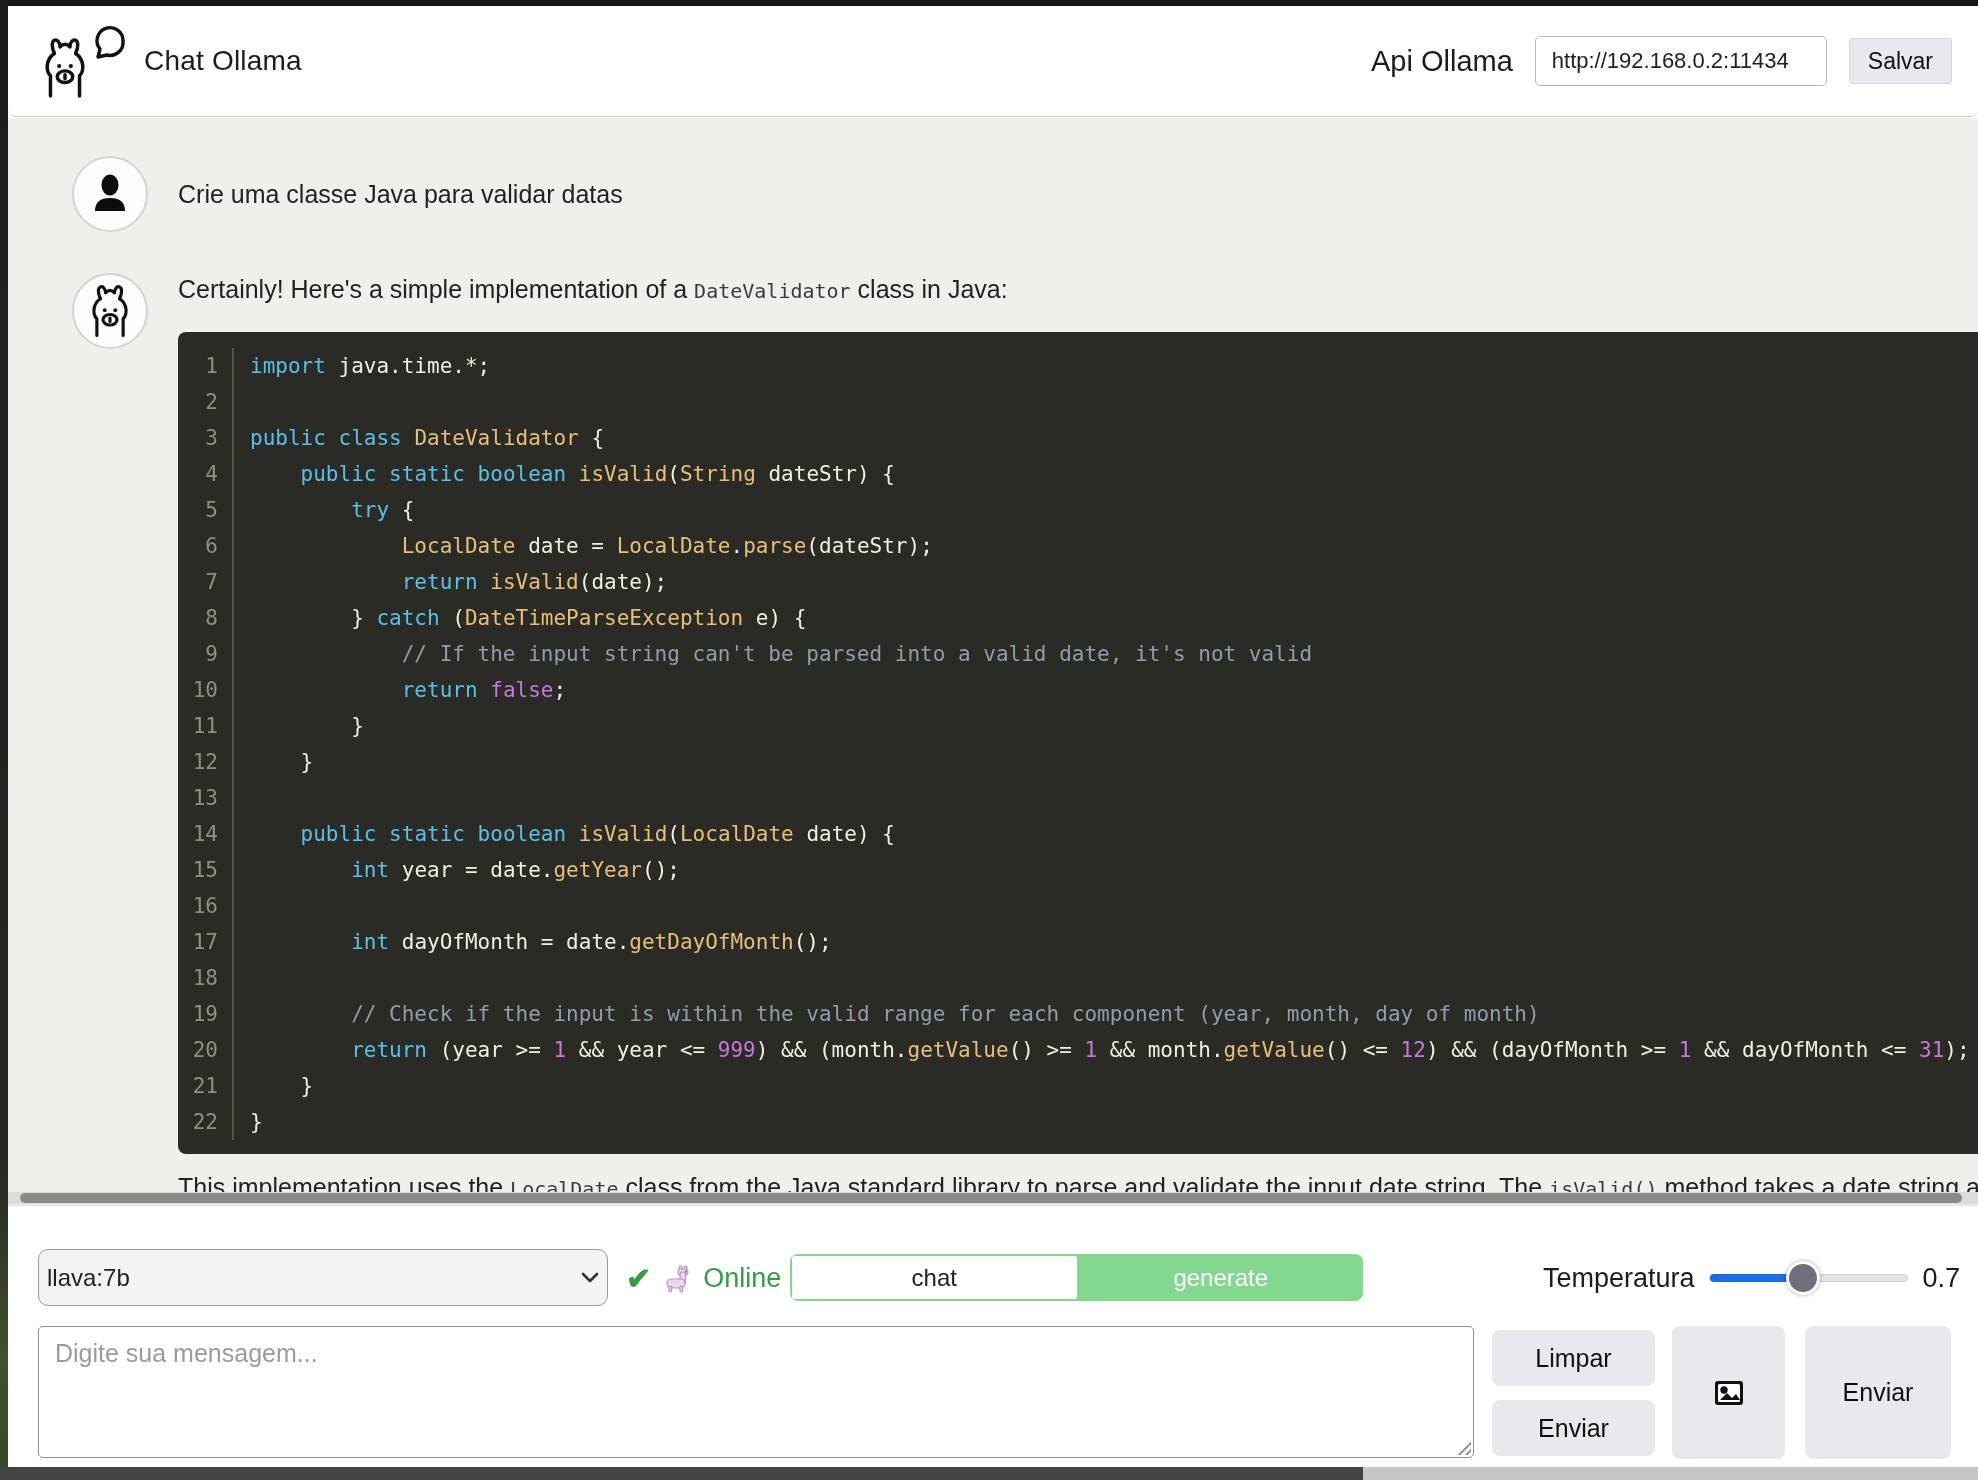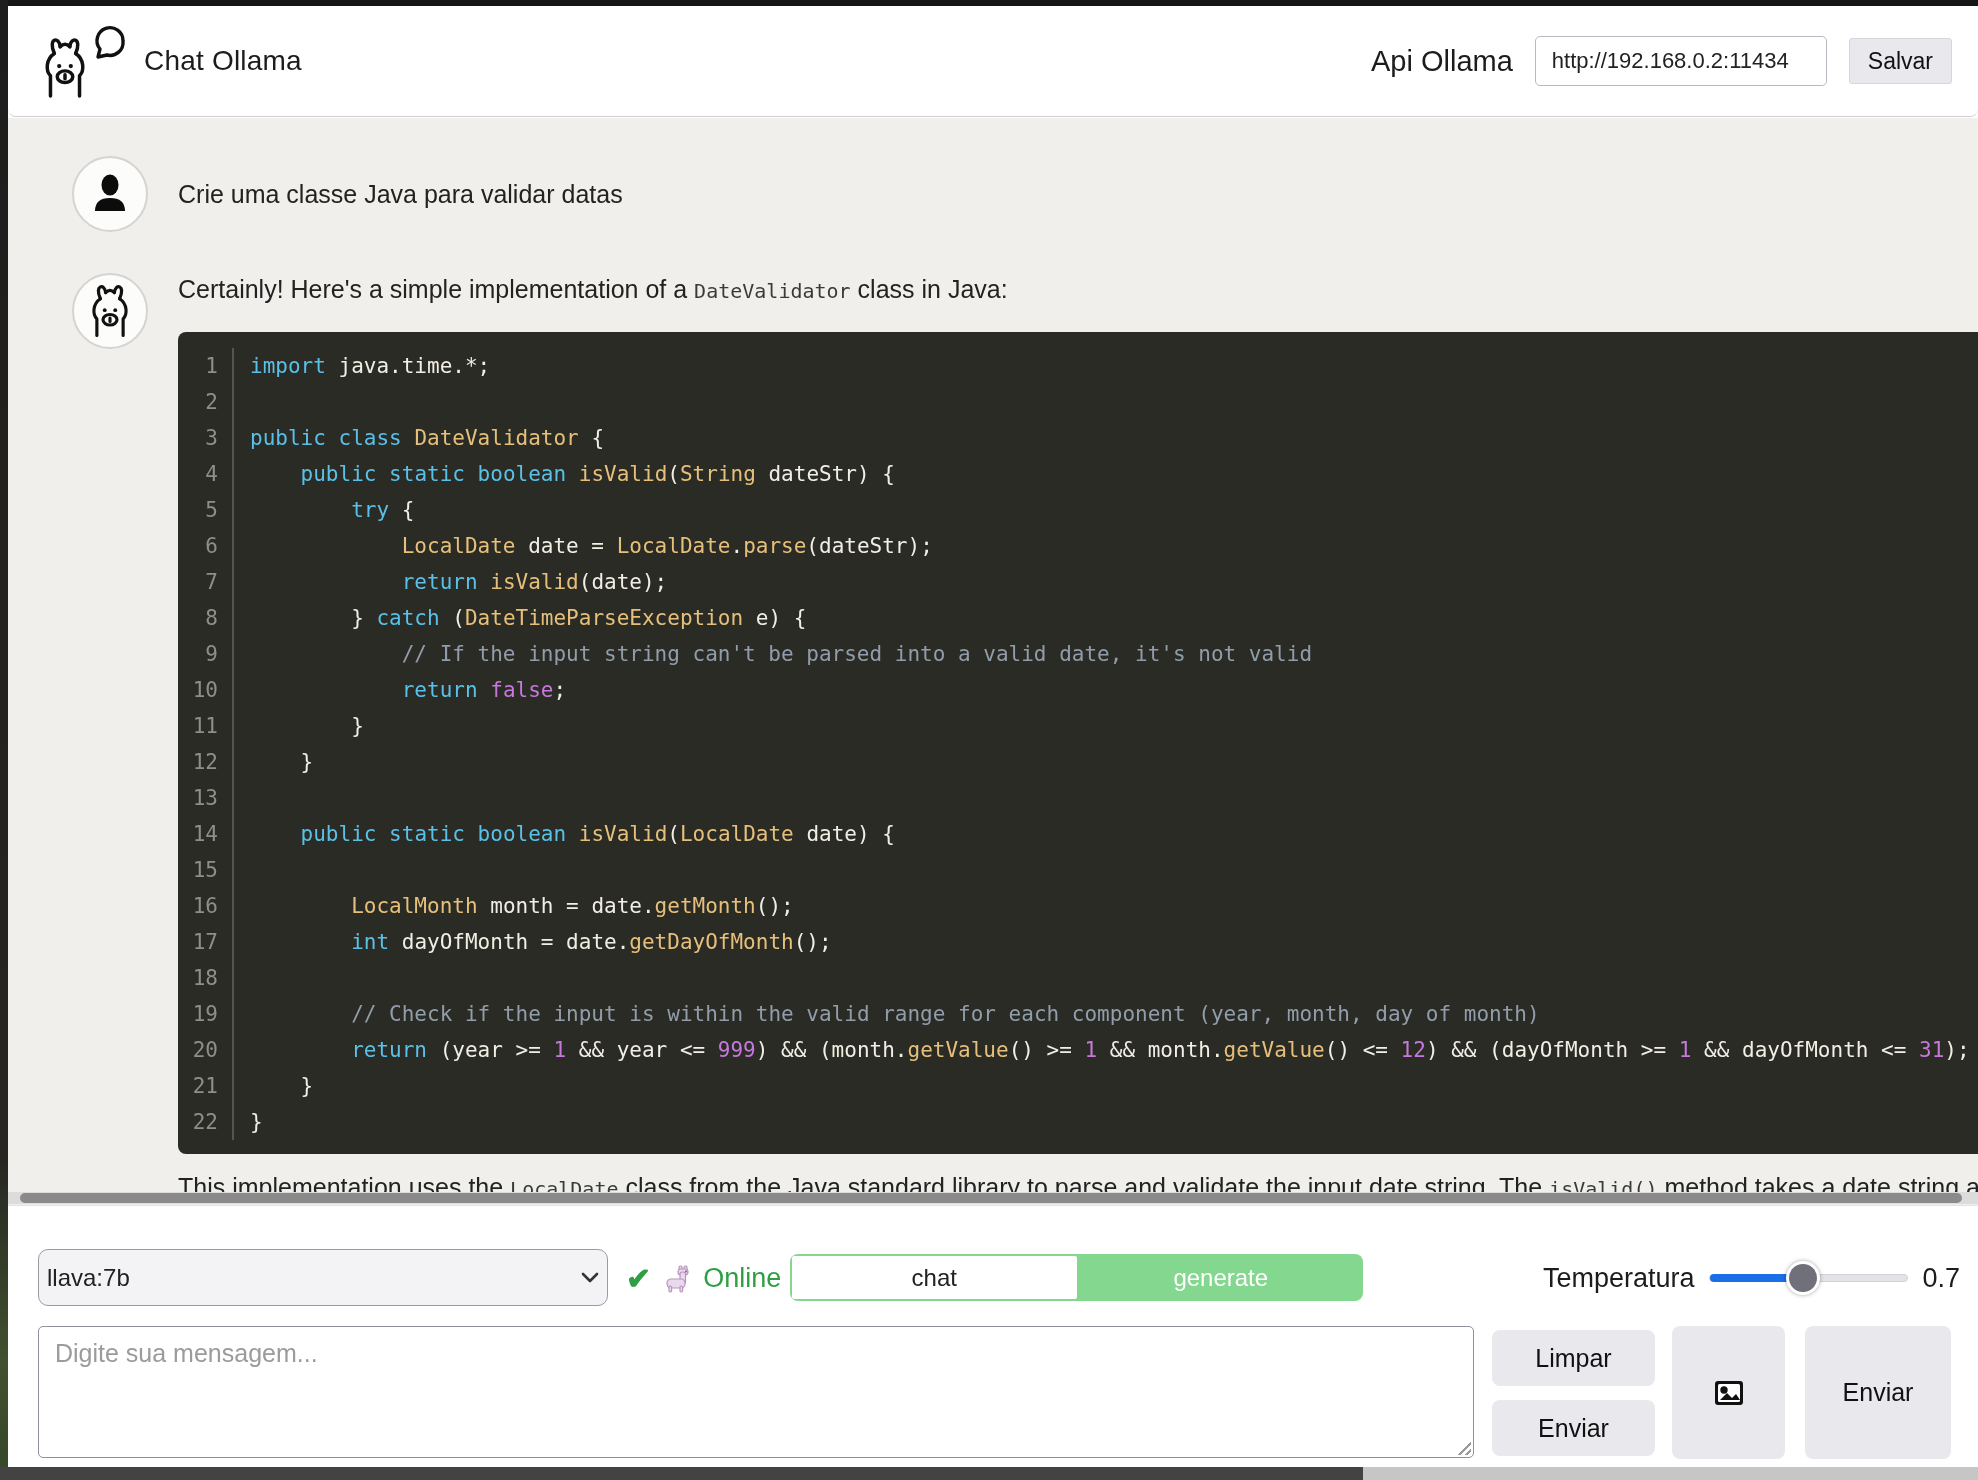--- a/index.html
+++ b/index.html
@@ -179,22 +179,22 @@
             <div class="code-line"><span class="ln">5</span><span class="lc"><span class="tok-p">        </span><span class="tok-k">try</span><span class="tok-p"> {</span></span></div>
             <div class="code-line"><span class="ln">6</span><span class="lc"><span class="tok-p">            </span><span class="tok-t">LocalDate</span><span class="tok-p"> date = </span><span class="tok-t">LocalDate</span><span class="tok-p">.</span><span class="tok-t">parse</span><span class="tok-p">(dateStr);</span></span></div>
             <div class="code-line"><span class="ln">7</span><span class="lc"><span class="tok-p">            </span><span class="tok-k">return</span><span class="tok-p"> </span><span class="tok-t">isValid</span><span class="tok-p">(date);</span></span></div>
             <div class="code-line"><span class="ln">8</span><span class="lc"><span class="tok-p">        } </span><span class="tok-k">catch</span><span class="tok-p"> (</span><span class="tok-t">DateTimeParseException</span><span class="tok-p"> e) {</span></span></div>
             <div class="code-line"><span class="ln">9</span><span class="lc"><span class="tok-p">            </span><span class="tok-c">// If the input string can't be parsed into a valid date, it's not valid</span></span></div>
             <div class="code-line"><span class="ln">10</span><span class="lc"><span class="tok-p">            </span><span class="tok-k">return</span><span class="tok-p"> </span><span class="tok-n">false</span><span class="tok-p">;</span></span></div>
             <div class="code-line"><span class="ln">11</span><span class="lc"><span class="tok-p">        }</span></span></div>
             <div class="code-line"><span class="ln">12</span><span class="lc"><span class="tok-p">    }</span></span></div>
             <div class="code-line"><span class="ln">13</span><span class="lc">&nbsp;</span></div>
             <div class="code-line"><span class="ln">14</span><span class="lc"><span class="tok-p">    </span><span class="tok-k">public</span><span class="tok-p"> </span><span class="tok-k">static</span><span class="tok-p"> </span><span class="tok-k">boolean</span><span class="tok-p"> </span><span class="tok-t">isValid</span><span class="tok-p">(</span><span class="tok-t">LocalDate</span><span class="tok-p"> date) {</span></span></div>
-            <div class="code-line"><span class="ln">15</span></div>
-            <div class="code-line"><span class="ln">16</span><span class="lc"><span class="tok-p">        </span><span class="tok-t">LocalMonth</span><span class="tok-p"> month = date.</span><span class="tok-t">getMonth</span><span class="tok-p">();</span></span></div>
+            <div class="code-line"><span class="ln">15</span><span class="lc"><span class="tok-p">        </span><span class="tok-k">int</span><span class="tok-p"> year = date.</span><span class="tok-t">getYear</span><span class="tok-p">();</span></span></div>
+            <div class="code-line"><span class="ln">16</span></div>
             <div class="code-line"><span class="ln">17</span><span class="lc"><span class="tok-p">        </span><span class="tok-k">int</span><span class="tok-p"> dayOfMonth = date.</span><span class="tok-t">getDayOfMonth</span><span class="tok-p">();</span></span></div>
             <div class="code-line"><span class="ln">18</span><span class="lc">&nbsp;</span></div>
             <div class="code-line"><span class="ln">19</span><span class="lc"><span class="tok-p">        </span><span class="tok-c">// Check if the input is within the valid range for each component (year, month, day of month)</span></span></div>
             <div class="code-line"><span class="ln">20</span><span class="lc"><span class="tok-p">        </span><span class="tok-k">return</span><span class="tok-p"> (year &gt;= </span><span class="tok-n">1</span><span class="tok-p"> &amp;&amp; year &lt;= </span><span class="tok-n">999</span><span class="tok-p">) &amp;&amp; (month.</span><span class="tok-t">getValue</span><span class="tok-p">() &gt;= </span><span class="tok-n">1</span><span class="tok-p"> &amp;&amp; month.</span><span class="tok-t">getValue</span><span class="tok-p">() &lt;= </span><span class="tok-n">12</span><span class="tok-p">) &amp;&amp; (dayOfMonth &gt;= </span><span class="tok-n">1</span><span class="tok-p"> &amp;&amp; dayOfMonth &lt;= </span><span class="tok-n">31</span><span class="tok-p">);</span></span></div>
             <div class="code-line"><span class="ln">21</span><span class="lc"><span class="tok-p">    }</span></span></div>
             <div class="code-line"><span class="ln">22</span><span class="lc"><span class="tok-p">}</span></span></div>
           </div>
       </div>
       <div class="outro">
         <div class="outro-line"><span>This implementation uses the </span><span class="mono-inline">LocalDate</span><span> class from the Java standard library to parse and validate the input date string. The </span><span class="mono-inline">isValid()</span><span> method takes a date string and</span></div>

